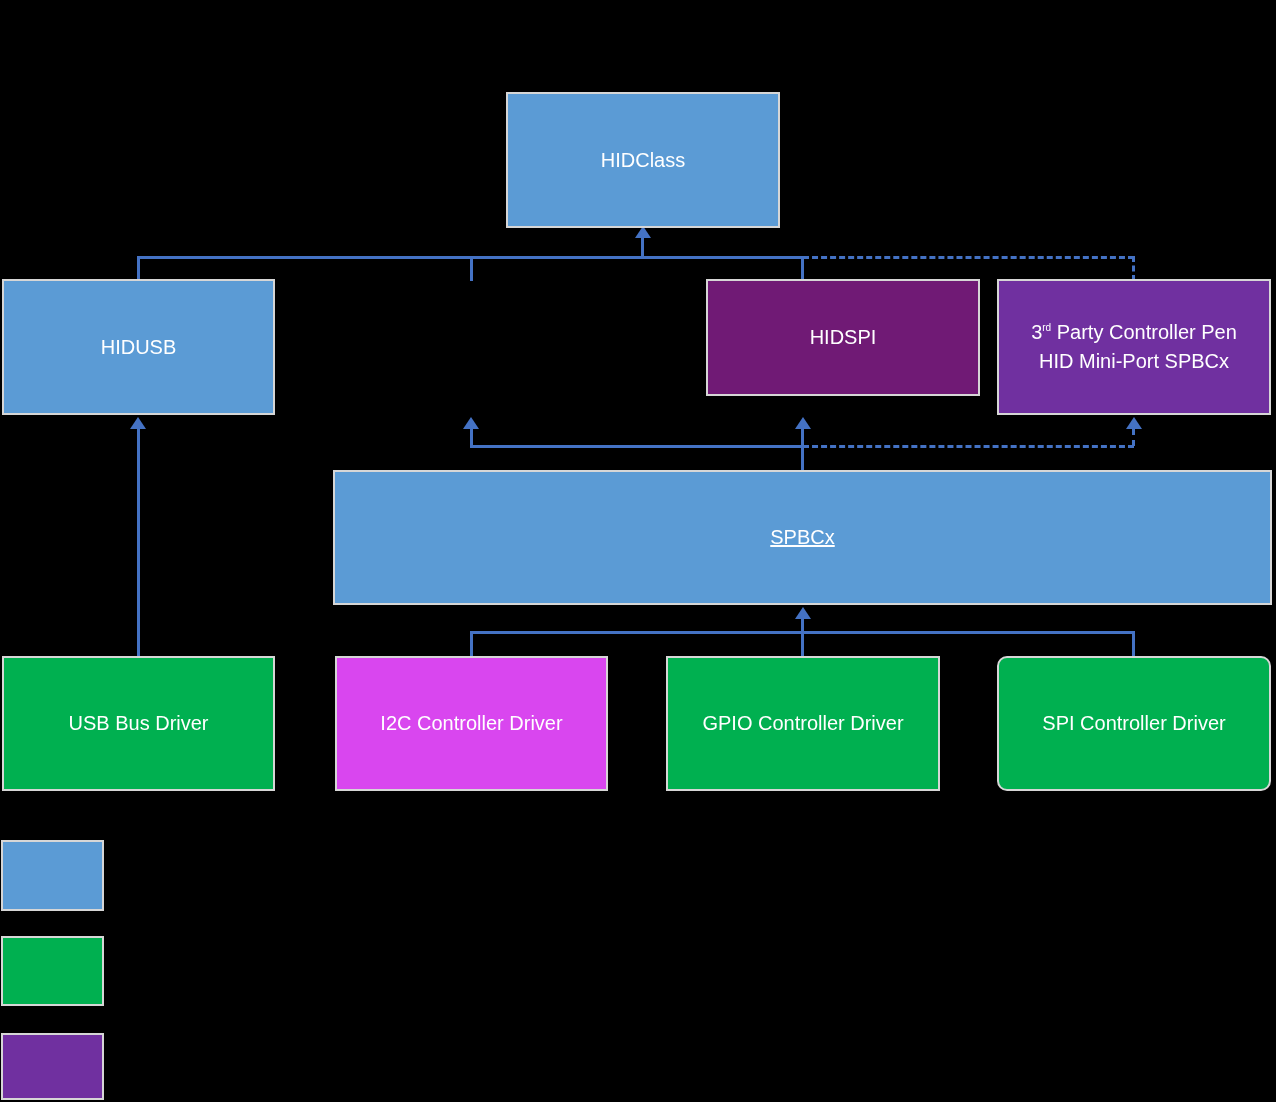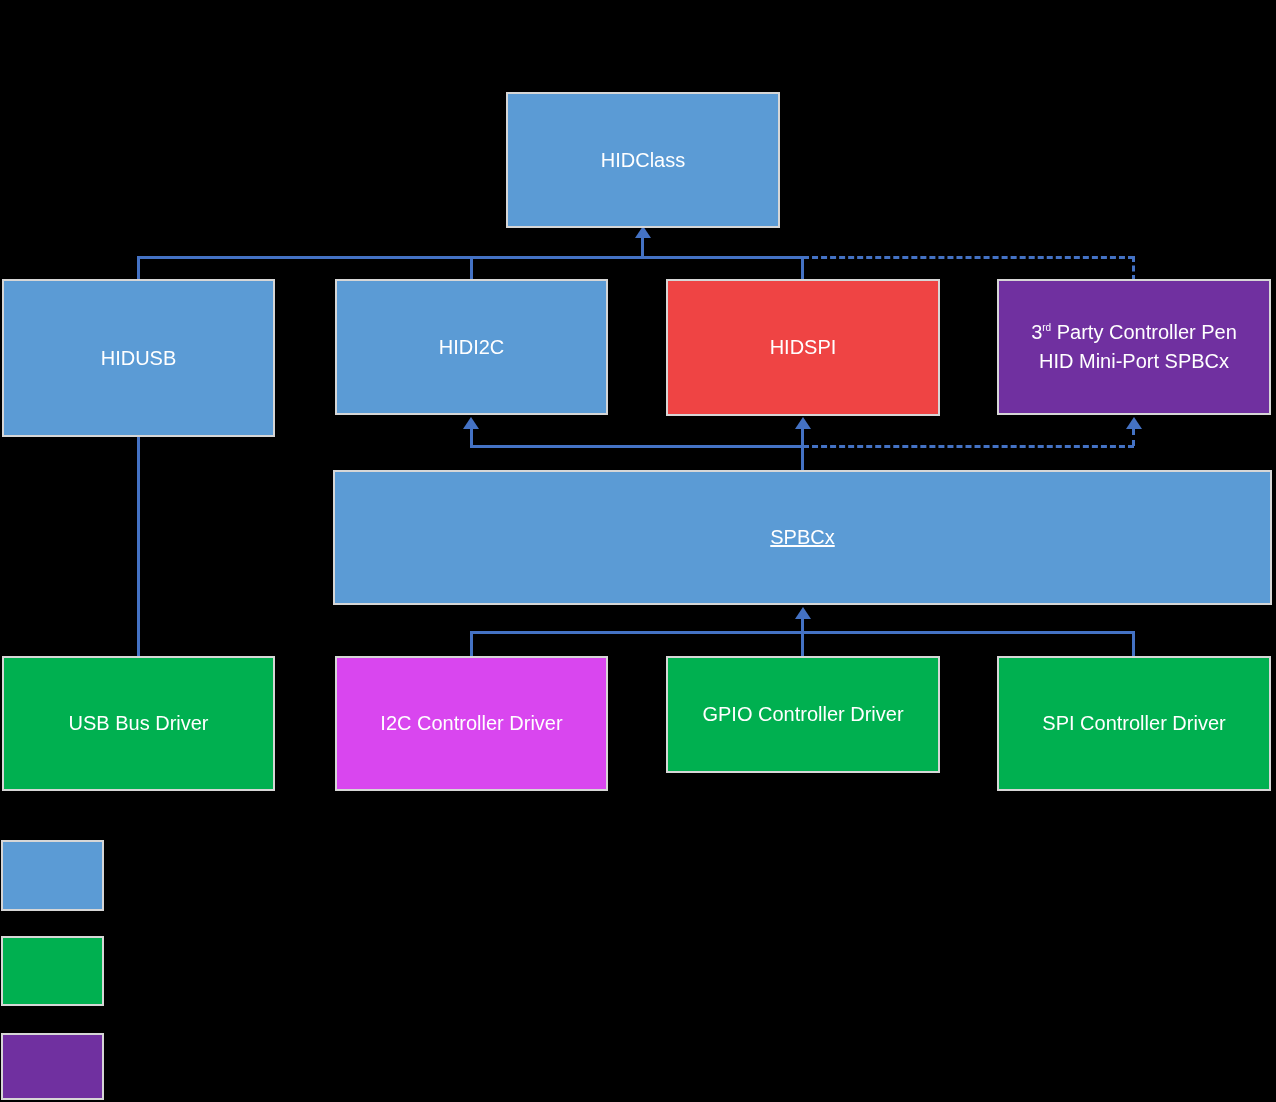--- a/index.html
+++ b/index.html
@@ -88,29 +88,26 @@
   <div class="arrow-up" style="left:795px; top:607px;"></div>
   <div class="line solid-v" style="left:801px; top:618px; height:14px;"></div>
   <div class="line solid-v" style="left:470px; top:631px; height:25px;"></div>
   <div class="line solid-v" style="left:801px; top:631px; height:25px;"></div>
   <div class="line solid-v" style="left:1132px; top:631px; height:25px;"></div>
 
   <div class="node" style="left: 506px; top: 92px; width: 274px; height: 136px; background-color: rgb(91, 155, 213);">
     <span>HIDClass</span>
   </div>
 
-  <div class="node" style="left: 2px; top: 279px; width: 273px; height: 158px; background-color: rgb(91, 155, 213);">
+  <div class="node" style="left: 2px; top: 279px; width: 273px; height: 136px; background-color: rgb(91, 155, 213);">
     <span>HIDUSB</span>
   </div>
 
-  <div class="node" style="left: 335px; top: 279px; width: 273px; height: 136px; background-color: rgb(91, 155, 213);">
-    <span>HIDI2C</span>
-  </div>
 
-  <div class="node" style="left: 666px; top: 279px; width: 274px; height: 137px; background-color: #ef4444;">
+  <div class="node" style="left: 706px; top: 279px; width: 274px; height: 117px; background-color: #701a75;">
     <span>HIDSPI</span>
   </div>
 
   <div class="node" style="left: 997px; top: 279px; width: 274px; height: 136px; background-color: rgb(112, 48, 160);">
     <span>
       <span>3</span><sup>rd</sup><span> Party Controller Pen</span><br>
       <span>HID Mini-Port SPBCx</span>
     </span>
   </div>
 
@@ -119,25 +116,25 @@
   </div>
 
   <div class="node" style="left: 2px; top: 656px; width: 273px; height: 135px; background-color: rgb(0, 176, 80);">
     <span>USB Bus Driver</span>
   </div>
 
   <div class="node" style="left: 335px; top: 656px; width: 273px; height: 135px; background-color: #d946ef;">
     <span>I2C Controller Driver</span>
   </div>
 
-  <div class="node" style="left: 666px; top: 656px; width: 274px; height: 117px; background-color: rgb(0, 176, 80);">
+  <div class="node" style="left: 666px; top: 656px; width: 274px; height: 135px; background-color: rgb(0, 176, 80);">
     <span>GPIO Controller Driver</span>
   </div>
 
-  <div class="node" style="left: 997px; top: 656px; width: 274px; height: 135px; background-color: rgb(0, 176, 80);">
+  <div class="node" style="left: 997px; top: 656px; width: 274px; height: 135px; background-color: rgb(0, 176, 80); border-radius: 10px;">
     <span>SPI Controller Driver</span>
   </div>
 
   <div class="swatch" style="left: 1px; top: 840px; width: 103px; height: 71px; background-color: rgb(91, 155, 213);"></div>
   <div class="swatch" style="left: 1px; top: 936px; width: 103px; height: 70px; background-color: rgb(0, 176, 80);"></div>
   <div class="swatch" style="left: 1px; top: 1033px; width: 103px; height: 67px; background-color: rgb(112, 48, 160);"></div>
 
 </div>
 
 </body></html>

